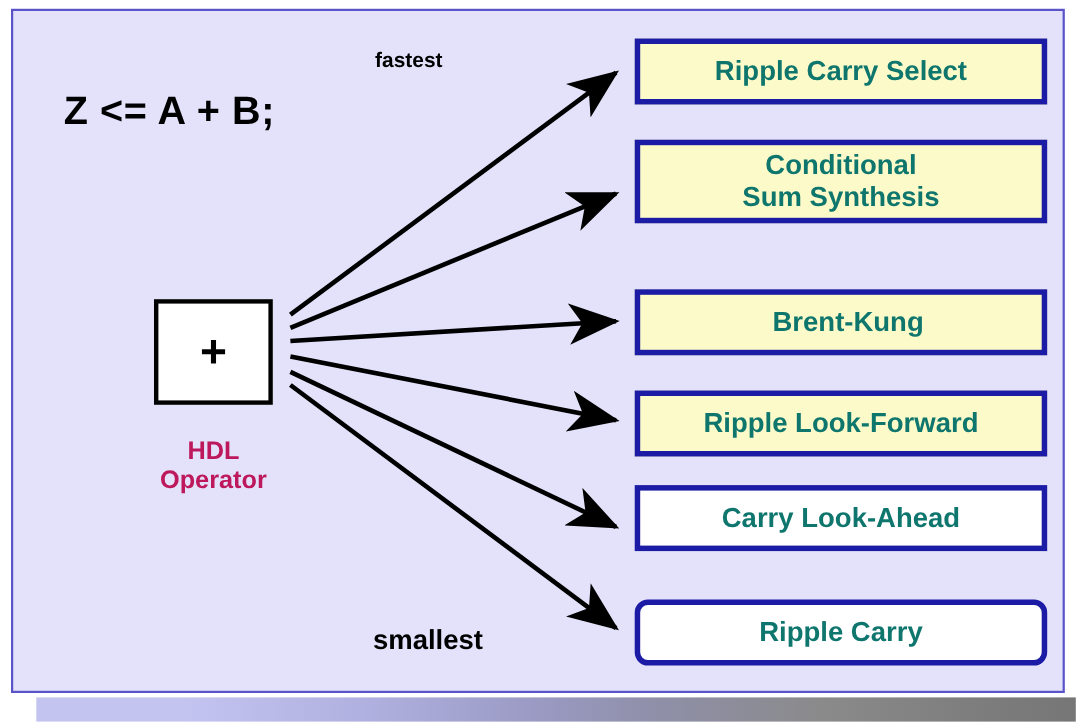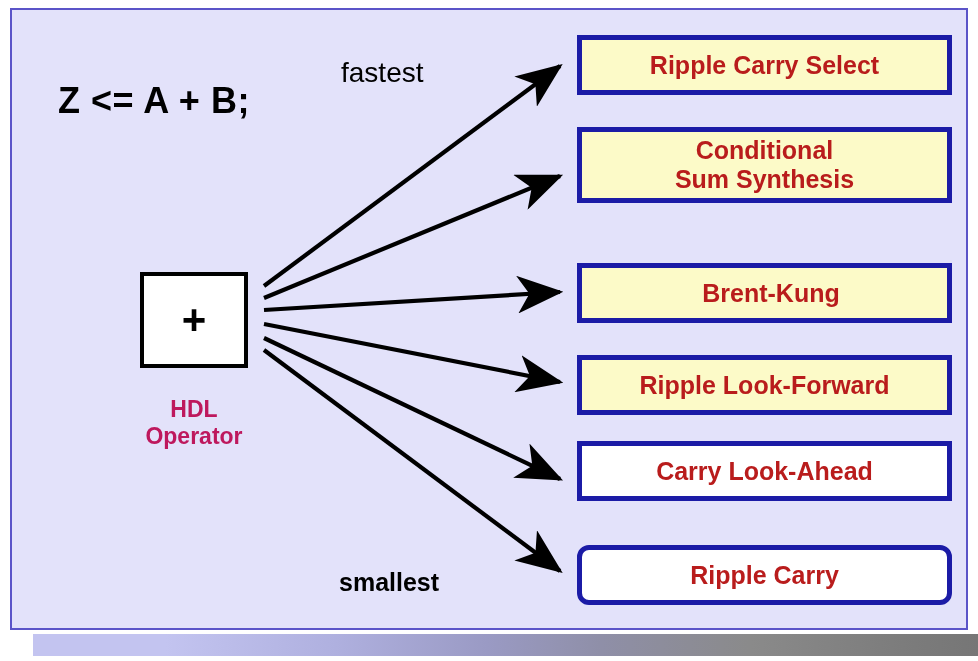--- a/index.html
+++ b/index.html
@@ -80,23 +80,23 @@
     font-size: 23px;
     font-weight: bold;
     color: #be185d;
     line-height: 1.16;
   }
 
   
   .ann-fastest {
     position: absolute;
     left: 341px;
-    top: 57px;
-    font-size: 28px;
-    font-weight: normal;
+    top: 45px;
+    font-size: 19px;
+    font-weight: bold;
     color: #000000;
     white-space: nowrap;
   }
   .ann-smallest {
     position: absolute;
     left: 339px;
     top: 558px;
     font-size: 25px;
     font-weight: bold;
     color: #000000;
@@ -110,21 +110,21 @@
     left: 577px;
     width: 375px;
     box-sizing: border-box;
     border: 5px solid #1B1BA6;
     display: flex;
     align-items: center;
     justify-content: center;
     text-align: center;
     font-size: 25px;
     font-weight: bold;
-    color: #b91c1c;
+    color: #0f766e;
     line-height: 1.16;
   }
   .fill-yellow { background: #FCFAC8; }
   .fill-white  { background: #FFFFFF; }
 
   .box-0 { top: 35px;  height: 60px;  }
   .box-1 { top: 127px; height: 76px; }
   .box-2 { top: 263px; height: 60px; padding-left: 13px;  }
   .box-3 { top: 355px; height: 60px;  }
   .box-4 { top: 441px; height: 60px;  }

